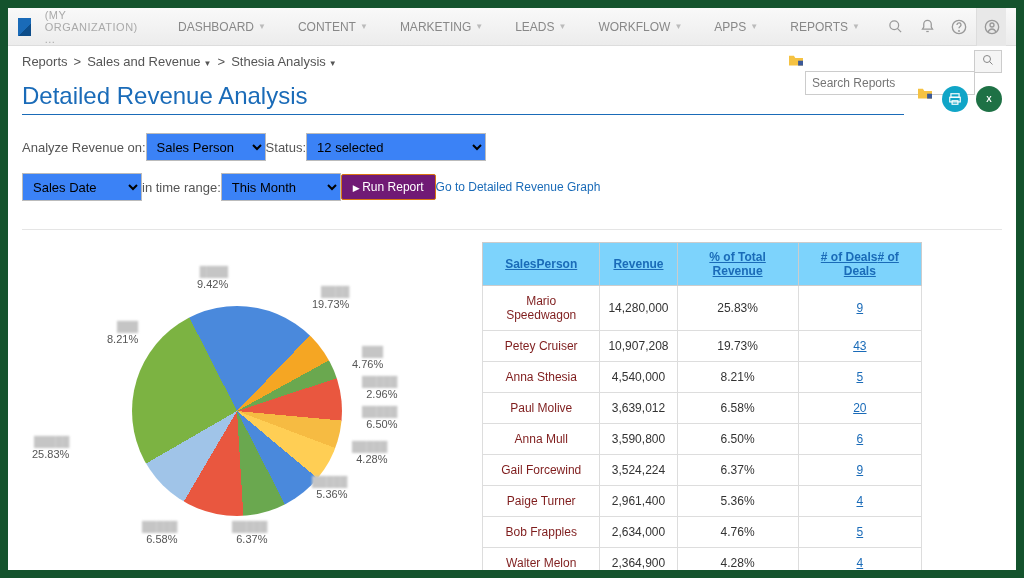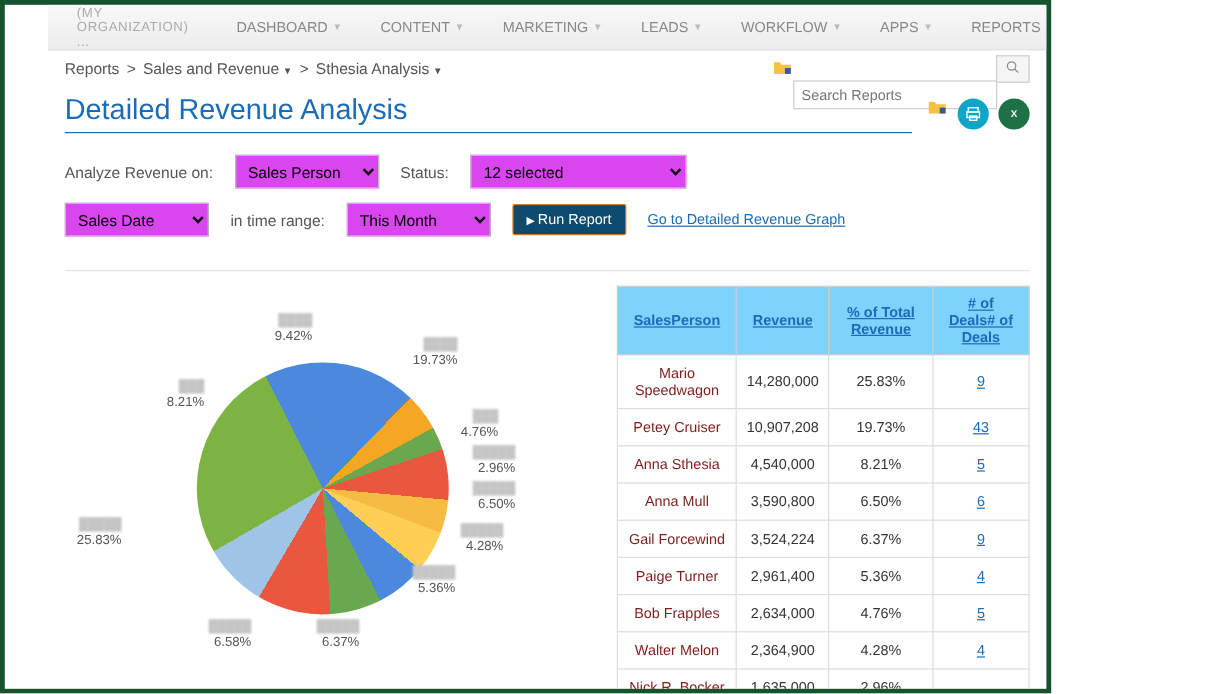--- a/index.html
+++ b/index.html
@@ -1,17 +1,17 @@
 <!DOCTYPE html>
 <html><head>
 <meta charset="utf-8">
 <style>
 * { box-sizing: border-box; margin: 0; padding: 0; }
 body { font-family: "Segoe UI", Arial, sans-serif; font-size: 13px; color: #333; background: #fff; }
-.shell { width: 876px; height: 578px; border: 4px solid #14532d; overflow: hidden; position: relative; padding-left: 36px; }
+.shell { width: 1024px; height: 578px; border: 8px solid #14532d; overflow: hidden; position: relative; }
 .topbar { height: 38px; background: linear-gradient(#f9f9f9,#ececec); border-bottom: 1px solid #ddd; display: flex; align-items: center; padding: 0 10px; font-size: 12px; color: #888; }
 .logo { width: 18px; height: 18px; background: linear-gradient(135deg,#1a6bb8 60%,#0d4d8a 60%); margin-right: 14px; }
 .orgname { color: #aaa; font-size: 11px; letter-spacing: .5px; margin-right: 30px; }
 .topnav { display: flex; gap: 12px; margin-left: auto; }
 .topnav-item { padding: 0 10px; display: flex; align-items: center; height: 38px; color: #888; cursor: pointer; font-size: 12px; white-space: nowrap; }
 .caret { font-size: 8px; margin-left: 4px; color: #bbb; }
 .topicons { display: flex; align-items: center; gap: 2px; margin-left: 10px; }
 .topicon { width: 30px; height: 38px; display: flex; align-items: center; justify-content: center; color: #999; cursor: pointer; }
 .topicon.last { background: #e8e8e8; border-left: 1px solid #ddd; }
 
@@ -23,27 +23,27 @@
 .search-btn { border: 1px solid #ccc; background: #f5f5f5; padding: 3px 7px; margin-left: -1px; cursor: pointer; color: #888; }
 
 .titlebar { padding: 6px 14px 4px; display: flex; align-items: center; }
 .page-title { font-size: 24px; font-weight: 300; color: #1a6bb8; border-bottom: 1px solid #1a6bb8; flex: 1; padding-bottom: 4px; }
 .title-actions { display: flex; gap: 8px; margin-left: 12px; }
 .circ { width: 26px; height: 26px; border-radius: 50%; display: flex; align-items: center; justify-content: center; color: #fff; font-size: 13px; cursor: pointer; }
 .circ.print { background: #10a5c7; }
 .circ.xls { background: #1e7145; }
 
 .filters { padding: 14px 14px 10px; font-size: 13px; color: #444; }
-.filter-row { display: flex; align-items: center; gap: 18px; margin-bottom: 12px; }
+.filter-row { display: flex; align-items: center; gap: 0; margin-bottom: 12px; }
 .filter-row label { color: #555; }
-select.fsel { border: 1px solid #bbb; padding: 4px 6px; font-size: 13px; background: #d946ef; height: 28px; }
+select.fsel { border: 1px solid #bbb; padding: 4px 6px; font-size: 13px; background: #3b82f6; height: 28px; }
 .fsel.wide { width: 120px; }
-.run-btn { background: #0c4a6e; color: #fff; border: 1px solid #d97512; padding: 5px 11px; font-size: 12px; cursor: pointer; border-radius: 2px; }
+.run-btn { background: #701a75; color: #fff; border: 1px solid #d97512; padding: 5px 11px; font-size: 12px; cursor: pointer; border-radius: 2px; }
 .run-btn::before { content: "▶ "; font-size: 9px; }
-.detail-link { color: #1a6bb8; text-decoration: underline; font-size: 12px; cursor: pointer; }
+.detail-link { color: #1a6bb8; font-size: 12px; cursor: pointer; }
 .hr { border-top: 1px solid #e5e5e5; margin: 6px 14px 0; }
 
 .content { display: flex; padding: 12px 14px; gap: 20px; }
 .chart-panel { width: 440px; display: flex; align-items: flex-start; justify-content: center; padding-top: 24px; }
 .pie-wrap { position: relative; width: 420px; height: 300px; }
 .pie { width: 210px; height: 210px; border-radius: 50%; position: absolute; left: 100px; top: 40px; }
 .pie-label { position: absolute; font-size: 11px; color: #555; text-align: right; line-height: 1.2; }
 .pie-label .name { color: #c5c5c5; filter: blur(1px); display: block; font-size: 10px; }
 
 .table-panel { flex: 1; max-width: 440px; }
@@ -230,20 +230,26 @@
               <td class="num">19.73%</td>
               <td class="link"><a>43</a></td>
             </tr>
             <tr>
               <td class="name">Anna Sthesia</td>
               <td class="num">4,540,000</td>
               <td class="num">8.21%</td>
               <td class="link"><a>5</a></td>
             </tr>
             <tr>
+              <td class="name">Paul Molive</td>
+              <td class="num">3,639,012</td>
+              <td class="num">6.58%</td>
+              <td class="link"><a>20</a></td>
+            </tr>
+            <tr>
               <td class="name">Anna Mull</td>
               <td class="num">3,590,800</td>
               <td class="num">6.50%</td>
               <td class="link"><a>6</a></td>
             </tr>
             <tr>
               <td class="name">Gail Forcewind</td>
               <td class="num">3,524,224</td>
               <td class="num">6.37%</td>
               <td class="link"><a>9</a></td>

